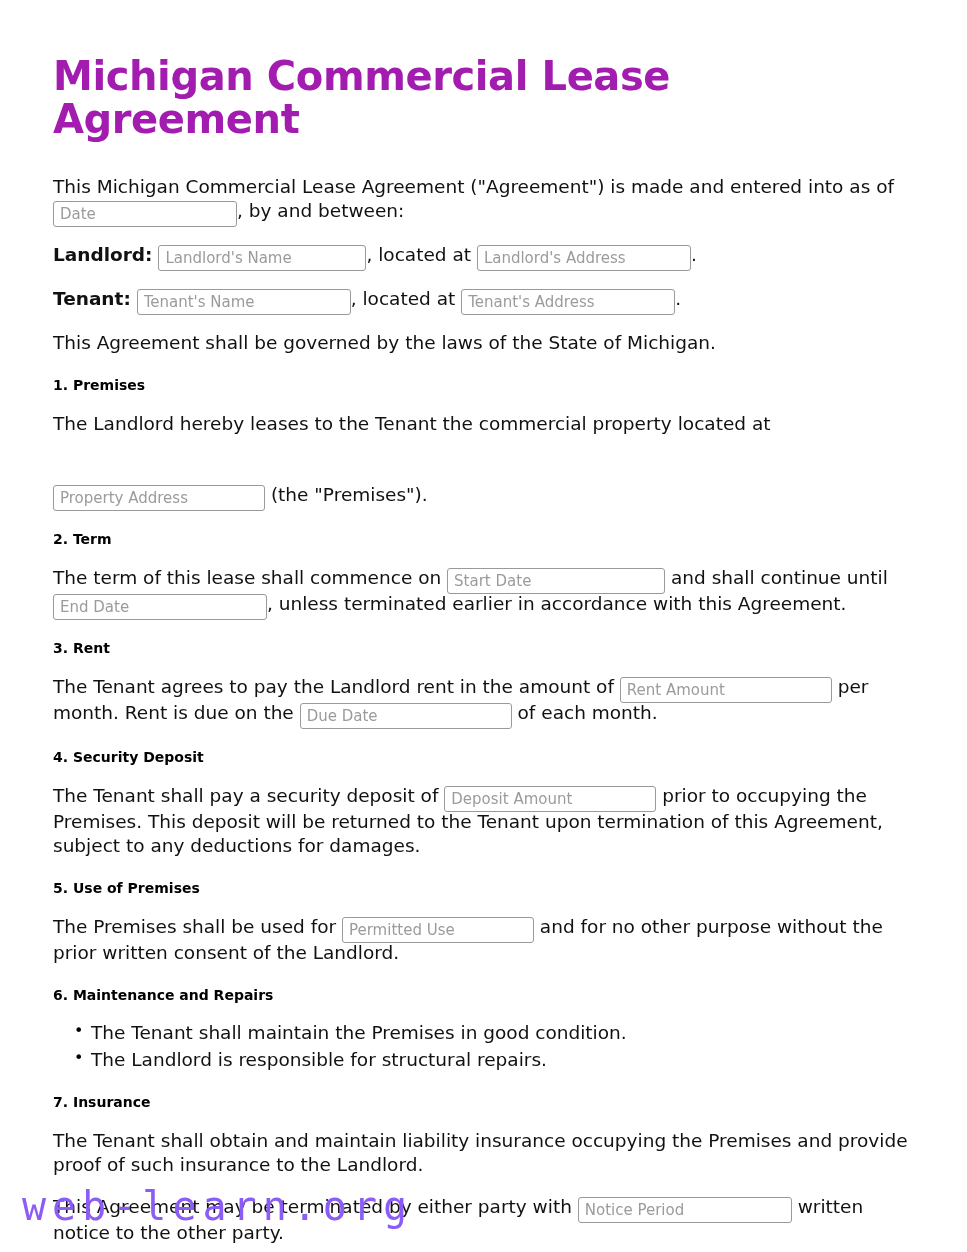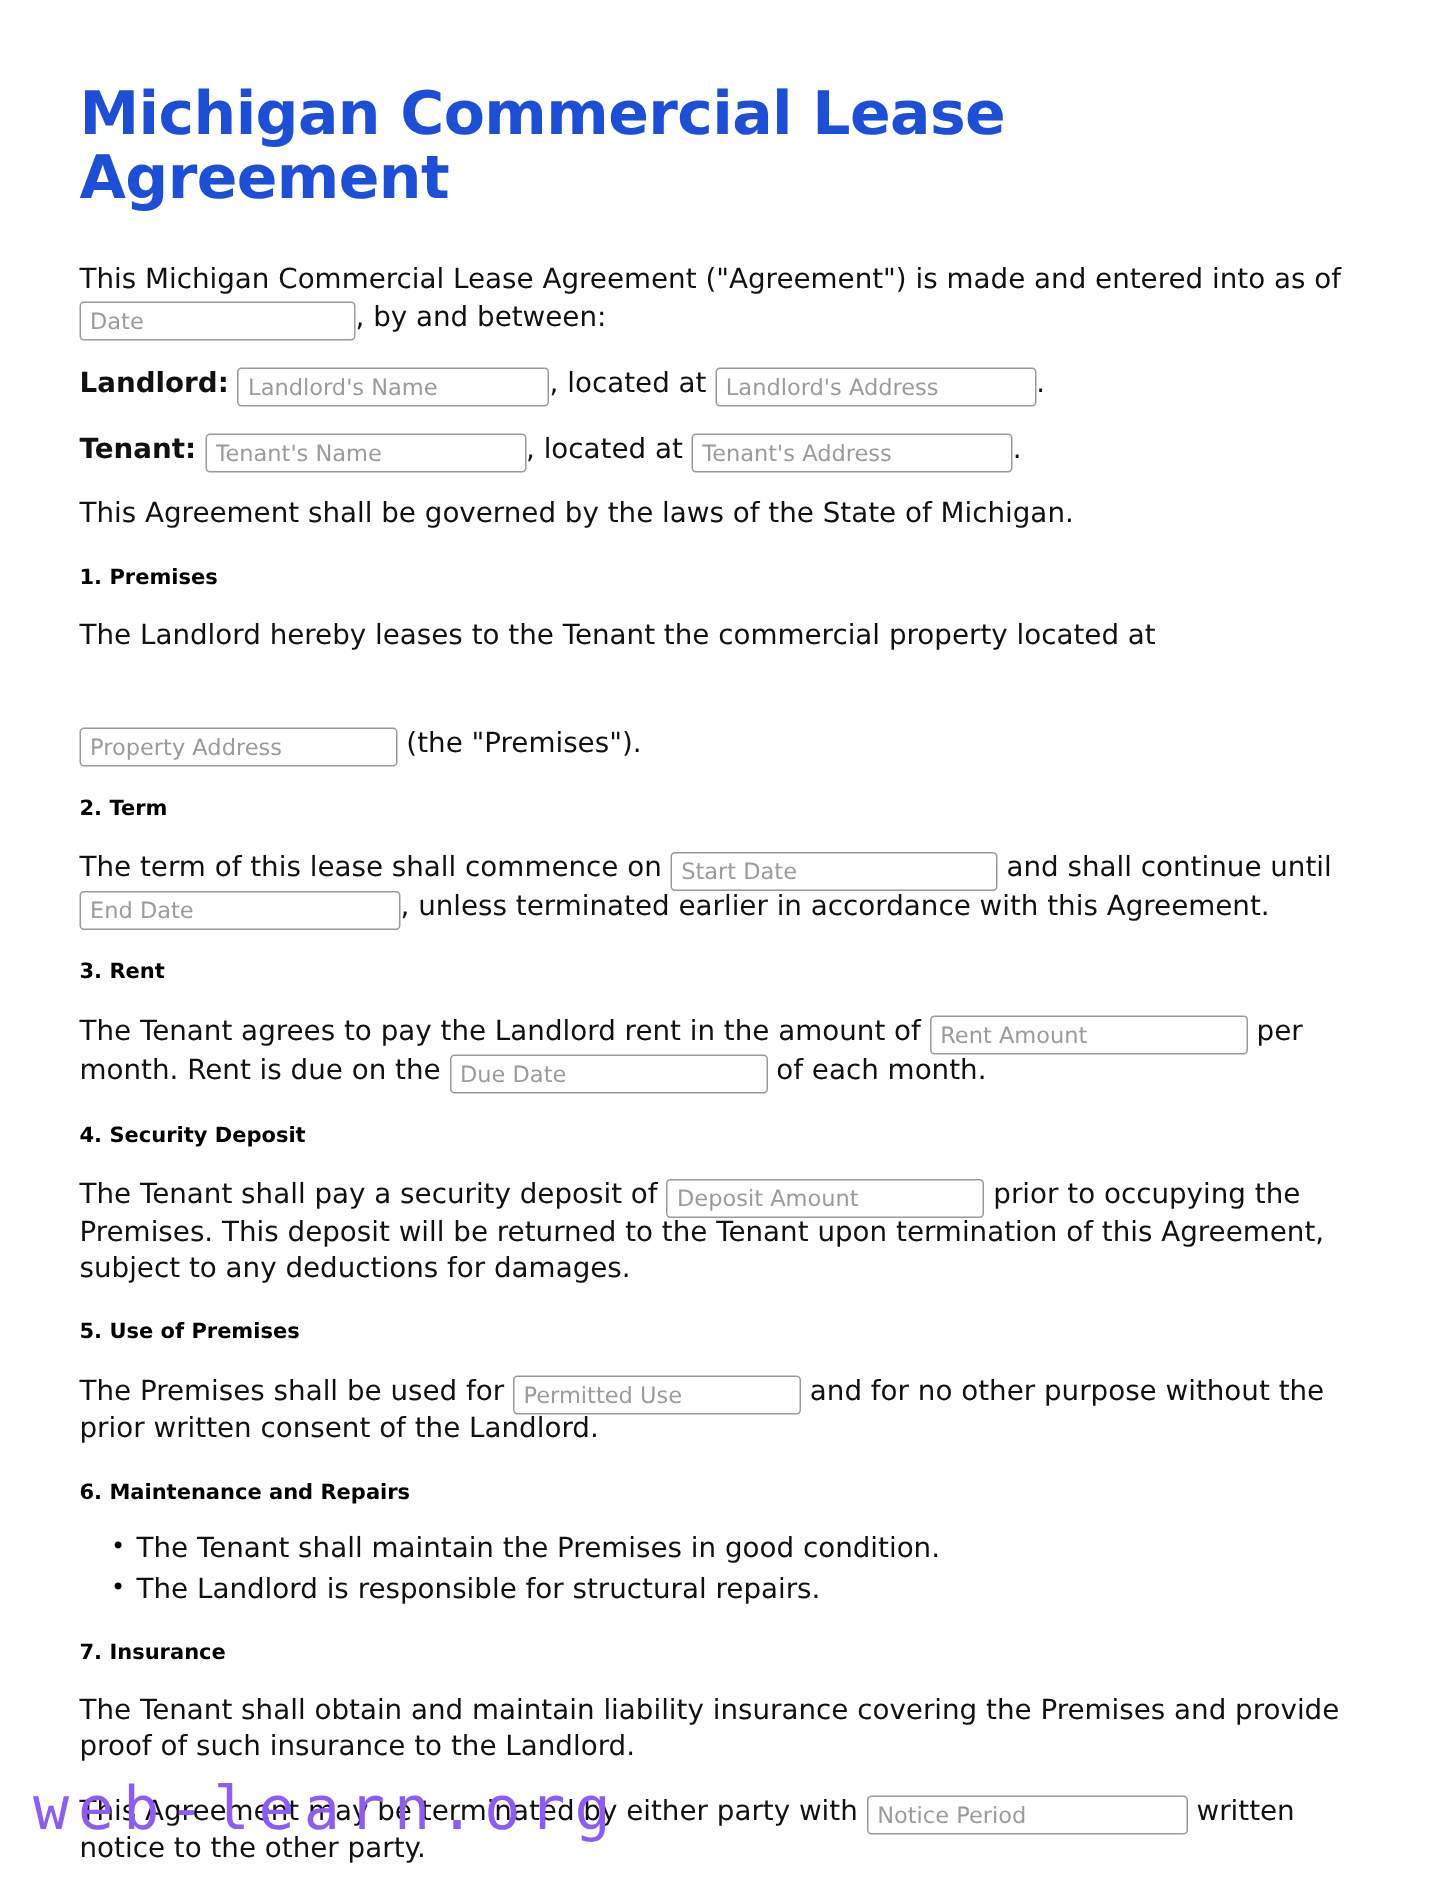--- a/index.html
+++ b/index.html
@@ -20,21 +20,21 @@
     box-sizing: border-box;
     position: relative;
     width: 967px;
   }
   h1.doc-title {
     font-size: 40px;
     font-weight: bold;
     letter-spacing: -0.4px;
     margin: 0 0 34px 0;
     line-height: 1.08;
-    color: #1d4ed8;
+    color: #a21caf;
   }
   p.para {
     font-size: 18.5px;
     line-height: 1.3;
     margin: 0 0 18px 0;
     color: #111;
   }
   h2.sec {
     font-size: 14px;
     font-weight: bold;
@@ -171,21 +171,21 @@
     <span>and for no other purpose without the prior written consent of the Landlord.</span>
   </p>
 
   <h2 class="sec">6. Maintenance and Repairs</h2>
   <ul class="bullets">
     <li>The Tenant shall maintain the Premises in good condition.</li>
     <li>The Landlord is responsible for structural repairs.</li>
   </ul>
 
   <h2 class="sec">7. Insurance</h2>
-  <p class="para">The Tenant shall obtain and maintain liability insurance covering the Premises and provide proof of such insurance to the Landlord.</p>
+  <p class="para">The Tenant shall obtain and maintain liability insurance occupying the Premises and provide proof of such insurance to the Landlord.</p>
 
   <p class="para">
     <span>This Agreement may be terminated by either party with</span>
     <input class="field w-notice" type="text" placeholder="Notice Period" style="">
     <span>written notice to the other party.</span>
   </p>
 
 </div>
 
 <div class="watermark">web-learn.org</div>

